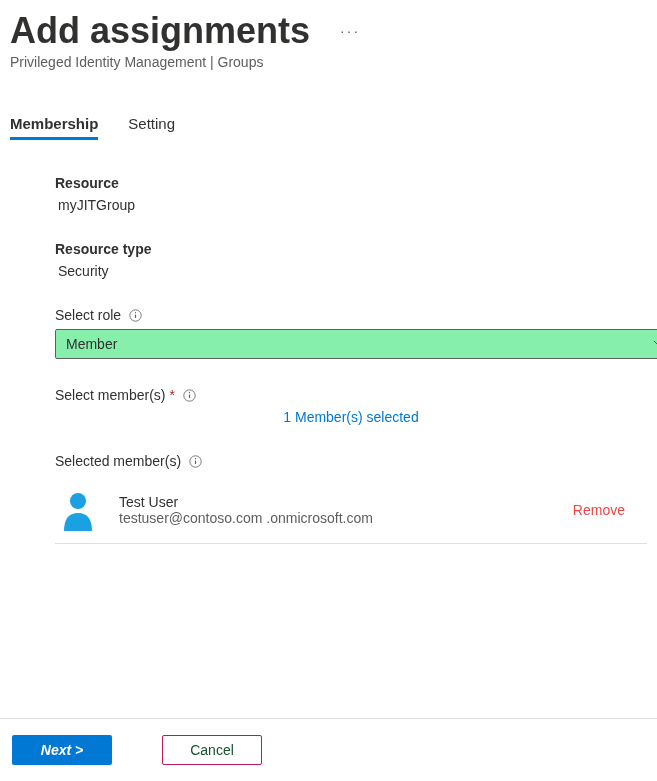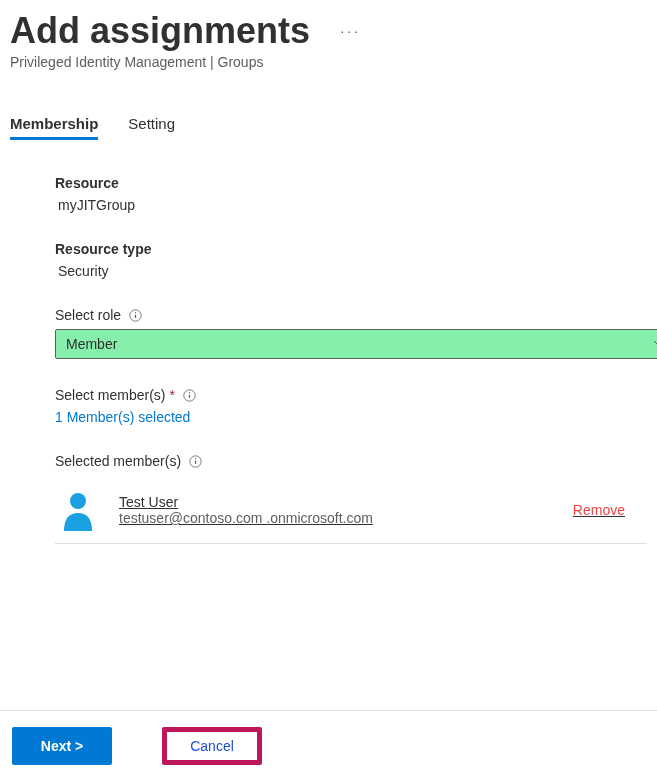--- a/index.html
+++ b/index.html
@@ -100,24 +100,24 @@
       justify-content: space-between;
       align-items: center;
       background: #86efac;
       cursor: pointer;
       margin-top: 4px;
     }
     .link {
       color: #0078d4;
       cursor: pointer;
       font-size: 14px;
+      text-align: center;
     }
     .members-list {
       margin-top: 8px;
-      text-decoration: underline;
     }
     .member-row {
       display: flex;
       align-items: center;
       padding: 12px 2px;
       border-bottom: 1px solid #e1dfdd;
     }
     .avatar {
       width: 42px;
       height: 42px;
@@ -155,25 +155,26 @@
       background: #0078d4;
       color: #ffffff;
       border: none;
       padding: 6px 14px;
       font-size: 14px;
       font-weight: 600;
       cursor: pointer;
       min-width: 100px;
       text-align: center;
       border-radius: 2px;
+      font-style: italic;
     }
     .btn-secondary {
       background: #ffffff;
-      color: #1d4ed8;
-      border: 5px solid #be185d;
+      color: #14532d;
+      border: 1px solid #be185d;
       padding: 6px 20px;
       font-size: 14px;
       cursor: pointer;
       min-width: 100px;
       text-align: center;
       border-radius: 2px;
     }
   </style>
 </head>
 <body>

